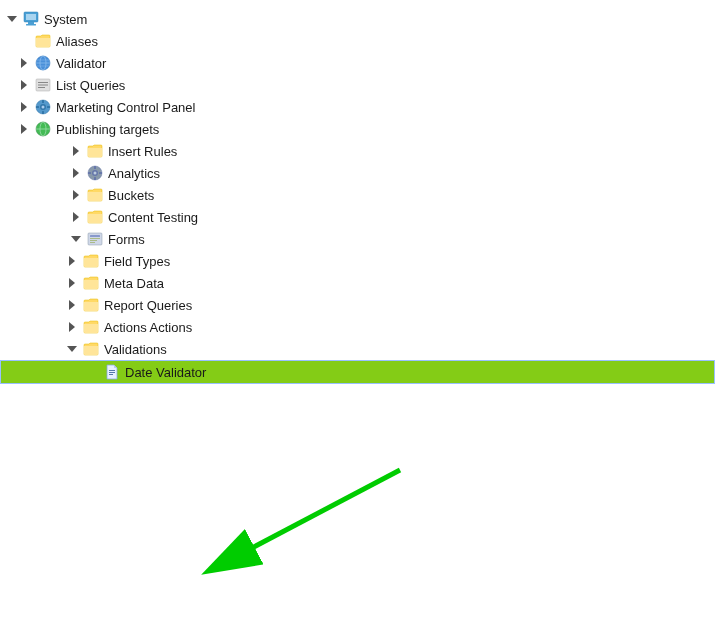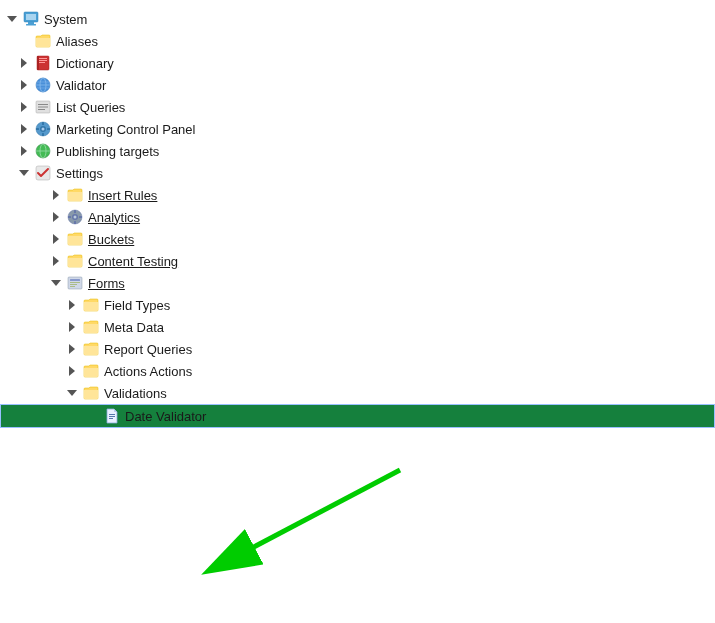--- a/index.html
+++ b/index.html
@@ -17,26 +17,26 @@
       user-select: none;
     }
     .tree-item {
       display: flex;
       align-items: center;
       padding: 2px 0;
       cursor: pointer;
       white-space: nowrap;
     }
     .tree-item.selected {
-      background: #15803d;
+      background: #84cc16;
       border: 1px solid #99c0ff;
     }
     .indent-0 { padding-left: 4px; }
     .indent-1 { padding-left: 16px; }
-    .indent-2 { padding-left: 48px; text-decoration: underline; }
+    .indent-2 { padding-left: 68px; }
     .indent-3 { padding-left: 64px; }
     .indent-4 { padding-left: 84px; }
 
     .toggle {
       display: inline-flex;
       align-items: center;
       justify-content: center;
       width: 16px;
       height: 16px;
       margin-right: 2px;
@@ -112,35 +112,20 @@
       </svg>
         </span>
         <span class="item-label">Aliases</span>
       </div>
       <div class="tree-item indent-1">
         <span class="toggle">
           <span class="toggle-arrow right"></span>
         </span>
         <span class="icon">
           <svg viewBox="0 0 16 16" xmlns="http://www.w3.org/2000/svg">
-        <rect x="2" y="1" width="12" height="14" rx="1" fill="#cc3333" stroke="#aa2222" stroke-width="0.5"></rect>
-        <rect x="4" y="3" width="8" height="1" fill="#ff9999"></rect>
-        <rect x="4" y="5" width="8" height="1" fill="#ff9999"></rect>
-        <rect x="4" y="7" width="6" height="1" fill="#ff9999"></rect>
-        <rect x="2" y="1" width="2" height="14" fill="#aa2222"></rect>
-      </svg>
-        </span>
-        <span class="item-label">Dictionary</span>
-      </div>
-      <div class="tree-item indent-1">
-        <span class="toggle">
-          <span class="toggle-arrow right"></span>
-        </span>
-        <span class="icon">
-          <svg viewBox="0 0 16 16" xmlns="http://www.w3.org/2000/svg">
         <circle cx="8" cy="8" r="7" fill="#4a90d9" stroke="#2a70b9" stroke-width="0.5"></circle>
         <ellipse cx="8" cy="8" rx="3" ry="7" fill="none" stroke="#88bbee" stroke-width="0.8"></ellipse>
         <line x1="1" y1="8" x2="15" y2="8" stroke="#88bbee" stroke-width="0.8"></line>
         <line x1="2" y1="5" x2="14" y2="5" stroke="#88bbee" stroke-width="0.5"></line>
         <line x1="2" y1="11" x2="14" y2="11" stroke="#88bbee" stroke-width="0.5"></line>
       </svg>
         </span>
         <span class="item-label">Validator</span>
       </div>
       <div class="tree-item indent-1">
@@ -179,32 +164,20 @@
           <span class="toggle-arrow right"></span>
         </span>
         <span class="icon">
           <svg viewBox="0 0 16 16" xmlns="http://www.w3.org/2000/svg">
         <circle cx="8" cy="8" r="7" fill="#44bb55" stroke="#338844" stroke-width="0.5"></circle>
         <ellipse cx="8" cy="8" rx="3" ry="7" fill="none" stroke="#99ddaa" stroke-width="0.8"></ellipse>
         <line x1="1" y1="8" x2="15" y2="8" stroke="#99ddaa" stroke-width="0.8"></line>
       </svg>
         </span>
         <span class="item-label">Publishing targets</span>
-      </div>
-      <div class="tree-item indent-1">
-        <span class="toggle">
-          <span class="toggle-arrow down"></span>
-        </span>
-        <span class="icon">
-          <svg viewBox="0 0 16 16" xmlns="http://www.w3.org/2000/svg">
-        <rect x="1" y="1" width="14" height="14" rx="2" fill="#e8e8e8" stroke="#aaa" stroke-width="0.5"></rect>
-        <polyline points="3,8 6,11 13,4" fill="none" stroke="#cc3333" stroke-width="2" stroke-linecap="round" stroke-linejoin="round"></polyline>
-      </svg>
-        </span>
-        <span class="item-label">Settings</span>
       </div>
       <div class="tree-item indent-2">
         <span class="toggle">
           <span class="toggle-arrow right"></span>
         </span>
         <span class="icon">
           <svg viewBox="0 0 16 16" xmlns="http://www.w3.org/2000/svg">
         <path d="M1 4 Q1 3 2 3 L6 3 L7 2 L14 2 Q15 2 15 3 L15 13 Q15 14 14 14 L2 14 Q1 14 1 13 Z" fill="#ffd966" stroke="#e6b800" stroke-width="0.5"></path>
         <path d="M1 5 L15 5 L15 13 Q15 14 14 14 L2 14 Q1 14 1 13 Z" fill="#ffe599"></path>
       </svg>

